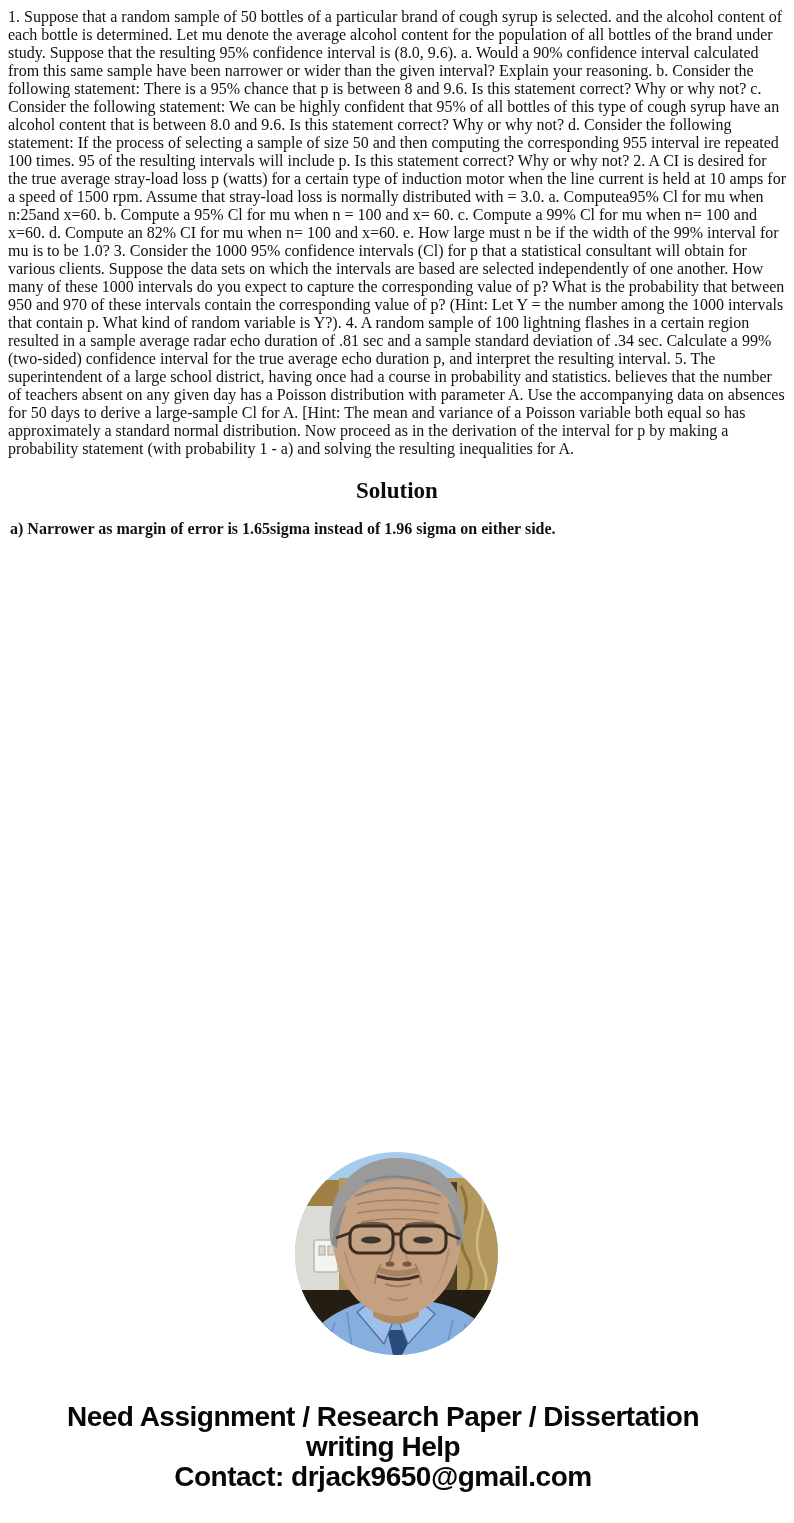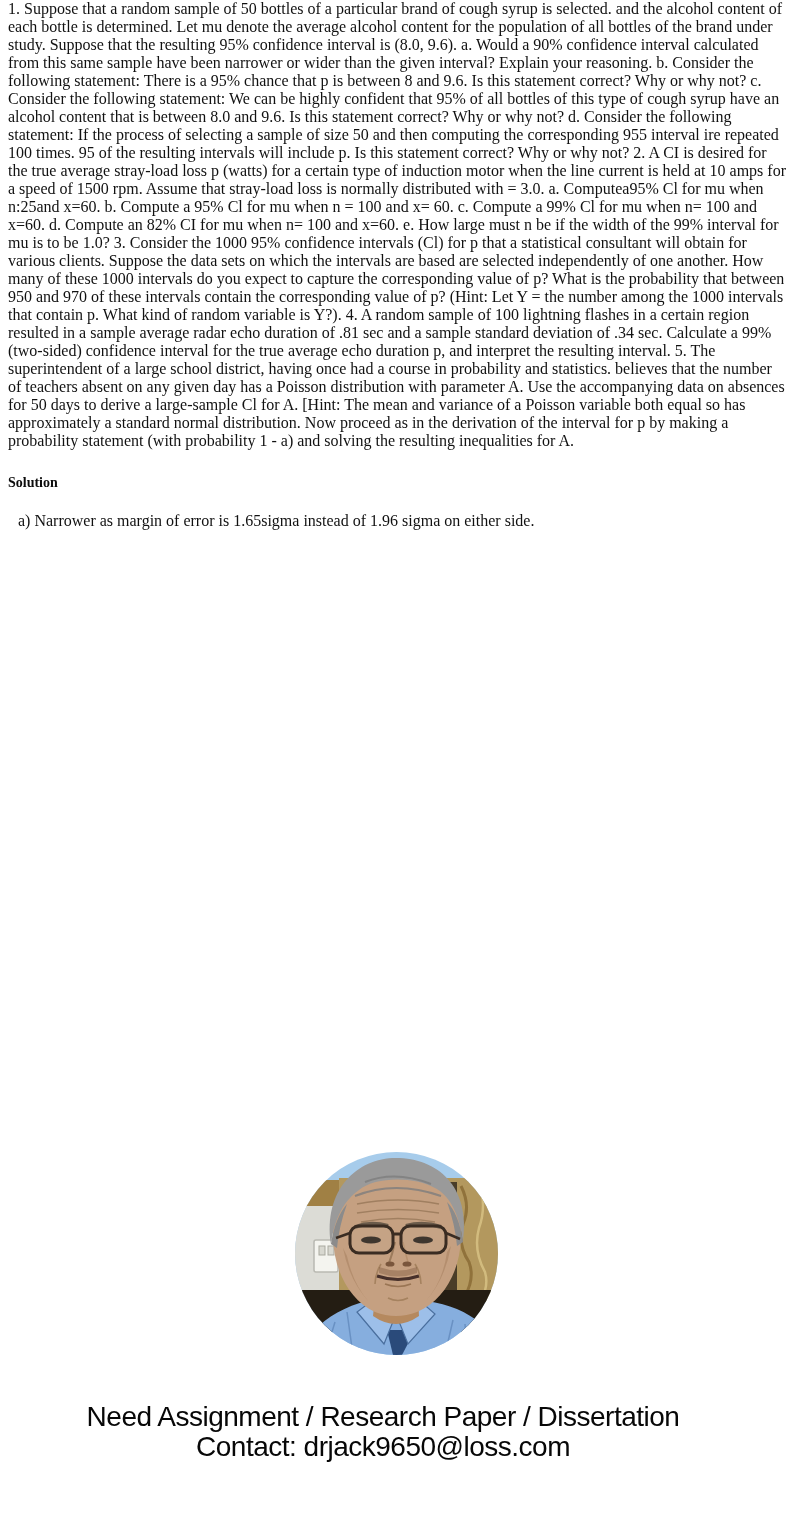--- a/index.html
+++ b/index.html
@@ -7,52 +7,53 @@
     width: 794px;
     height: 1523px;
     background: #ffffff;
     position: relative;
     overflow: hidden;
     font-family: "Liberation Serif", serif;
   }
   .content {
     position: absolute;
     left: 8px;
-    top: 0;
+    top: 8px;
     width: 778px;
     color: #111111;
     font-size: 16px;
     line-height: 18px;
     text-align: left;
   }
   .problem { margin: 0 0 0 0; }
   .solution-heading {
-    font-size: 14px;
+    font-size: 23px;
     line-height: 20px;
     font-weight: bold;
     margin: 23px 0 19px 0;
     color: #0d0d0d;
+    text-align: center;
   }
-  .sol { margin: 0 0 16px 10px; }
+  .sol { margin: 0 0 16px 2px; font-weight: bold; }
   .portrait-wrap {
     position: absolute;
     left: 295px;
     top: 1152px;
     width: 203px;
     height: 203px;
   }
   .portrait-wrap svg { display: block; }
   .footer {
     position: absolute;
     left: 0;
     top: 1402px;
     width: 766px;
     text-align: center;
     font-family: "Liberation Sans", sans-serif;
-    font-weight: normal;
+    font-weight: bold;
     font-size: 28px;
     line-height: 30px;
     letter-spacing: -0.5px;
     color: #070707;
   }
 </style>
 </head>
 <body>
 
 <div class="content">
@@ -153,14 +154,15 @@
         <path d="M98 82 L 106 82" stroke-width="3" fill="none"></path>
         <path d="M55 81 L 41 86" stroke-width="2.5" fill="none"></path>
         <path d="M151 81 L 165 87" stroke-width="2.5" fill="none"></path>
       </g>
     </g>
   </svg>
 </div>
 
 <div class="footer">
   <div>Need Assignment / Research Paper / Dissertation</div>
-  <div>Contact: drjack9650@loss.com</div>
+  <div>writing Help</div>
+  <div>Contact: drjack9650@gmail.com</div>
 </div>
 
 </body></html>

